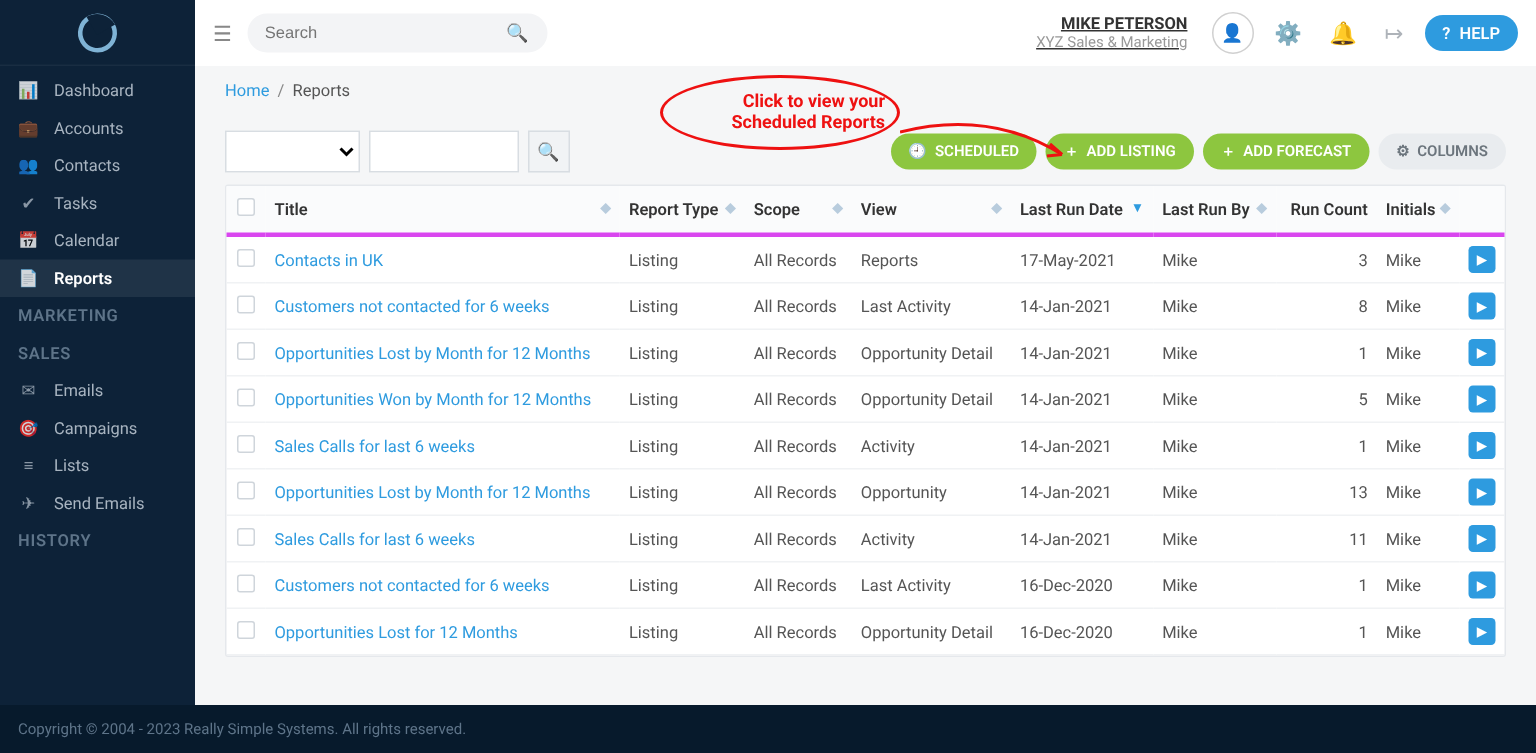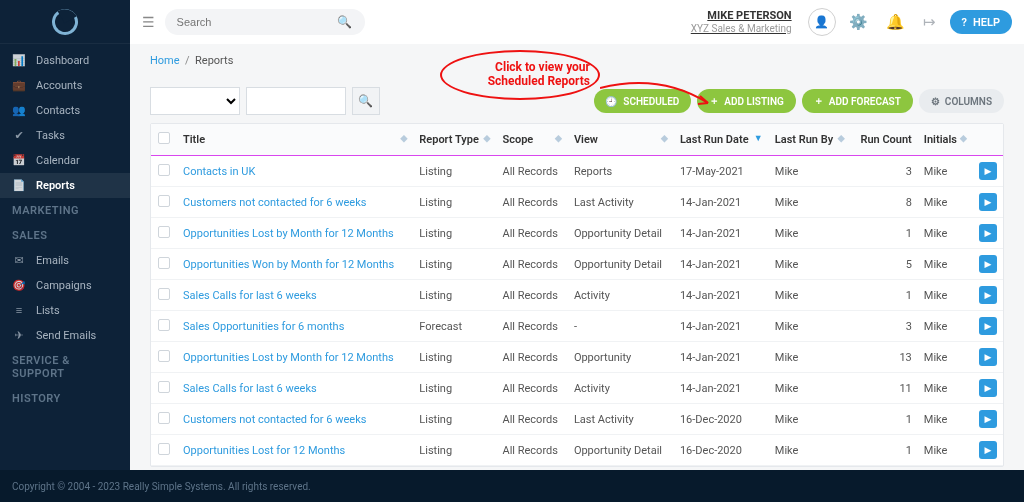--- a/index.html
+++ b/index.html
@@ -182,21 +182,21 @@
 .tbl {
   width: 100%;
   border-collapse: collapse;
   font-size: 11px;
 }
 .tbl th {
   text-align: left;
   font-weight: 600;
   color: #333;
   padding: 8px 6px;
-  border-bottom: 1px solid #d946ef;
+  border-bottom: 3px solid #d946ef;
   background: #fafbfc;
 }
 .tbl th.right, .tbl td.right { text-align: right; }
 .tbl td {
   padding: 6px 6px;
   border-bottom: 1px solid #f0f2f4;
   color: #555;
 }
 .tbl .chk-col { width: 26px; text-align: center; }
 .tbl .chk {
@@ -317,21 +317,20 @@
         <span>Campaigns</span>
       </li>
       <li>
         <span class="icon-sm">≡</span>
         <span>Lists</span>
       </li>
       <li>
         <span class="icon-sm">✈</span>
         <span>Send Emails</span>
       </li>
-      <li class="nav-header">SERVICE &amp; SUPPORT</li>
       <li class="nav-header">HISTORY</li>
     </ul>
 </div>
 
 <div class="topbar">
   <span class="menu-btn">☰</span>
   <div class="search-wrap">
     <input placeholder="Search" style="">
     <span>🔍</span>
   </div>
@@ -454,32 +453,20 @@
             <td>All Records</td>
             <td>Activity</td>
             <td>14-Jan-2021</td>
             <td>Mike</td>
             <td class="right">1</td>
             <td>Mike</td>
             <td><span class="play-btn">▶</span></td>
           </tr>
           <tr>
             <td class="chk-col"><span class="chk"></span></td>
-            <td class="title-col"><a href="#">Sales Opportunities for 6 months</a></td>
-            <td>Forecast</td>
-            <td>All Records</td>
-            <td>-</td>
-            <td>14-Jan-2021</td>
-            <td>Mike</td>
-            <td class="right">3</td>
-            <td>Mike</td>
-            <td><span class="play-btn">▶</span></td>
-          </tr>
-          <tr>
-            <td class="chk-col"><span class="chk"></span></td>
             <td class="title-col"><a href="#">Opportunities Lost by Month for 12 Months</a></td>
             <td>Listing</td>
             <td>All Records</td>
             <td>Opportunity</td>
             <td>14-Jan-2021</td>
             <td>Mike</td>
             <td class="right">13</td>
             <td>Mike</td>
             <td><span class="play-btn">▶</span></td>
           </tr>

